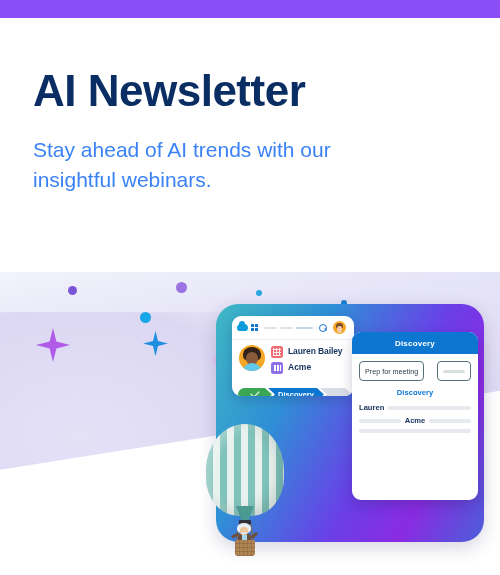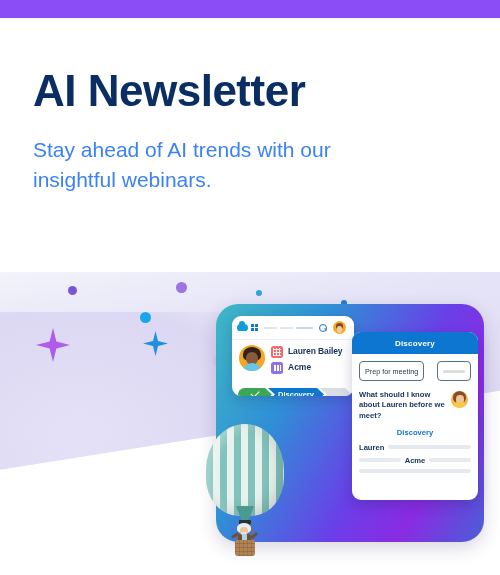--- a/index.html
+++ b/index.html
@@ -325,28 +325,20 @@
 
     <div class="einstein-card">
       <div class="e-head">Discovery</div>
       <div class="e-body">
         <div class="chips">
           <div class="chip">Prep for meeting</div>
           <div class="chip blank">
               <span class="bar"></span>
             </div>
         </div>
-        <div class="q-row">
-          <div class="q-text">What should I know about Lauren before we meet?</div>
-          <div class="q-ava">
-              <span class="h"></span>
-              <span class="f"></span>
-              <span class="b"></span>
-            </div>
-        </div>
         <div class="assistant">Discovery</div>
         <div class="ans">
           <div class="ans-line">
             <span class="lbl">Lauren</span>
             <span class="fill"></span>
           </div>
           <div class="ans-line">
             <span class="fill"></span>
             <span class="lbl">Acme</span>
             <span class="fill"></span>

